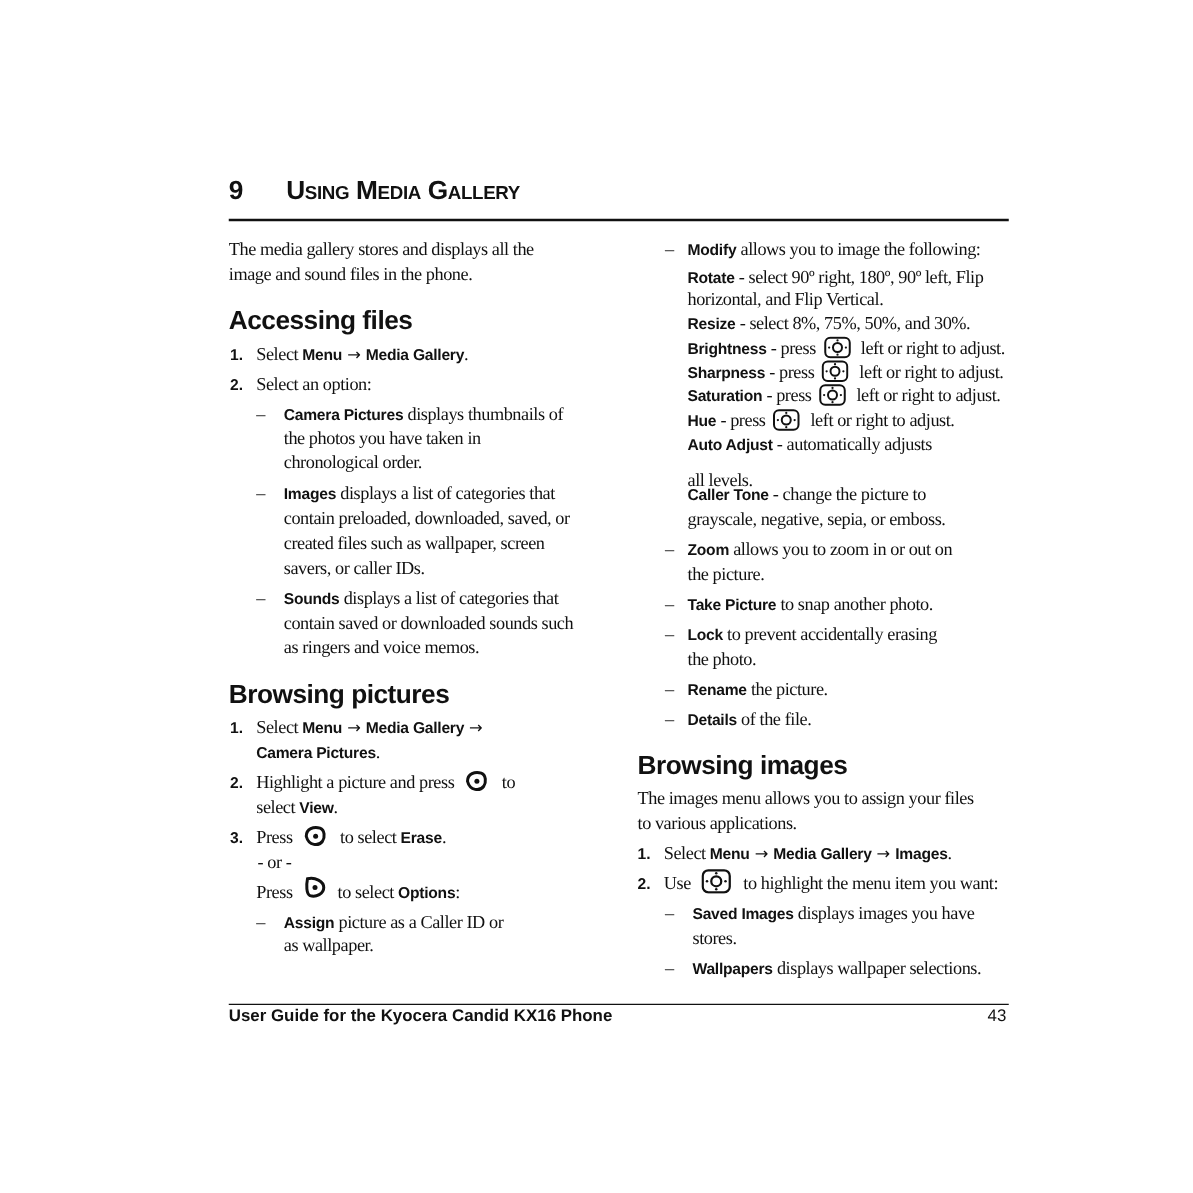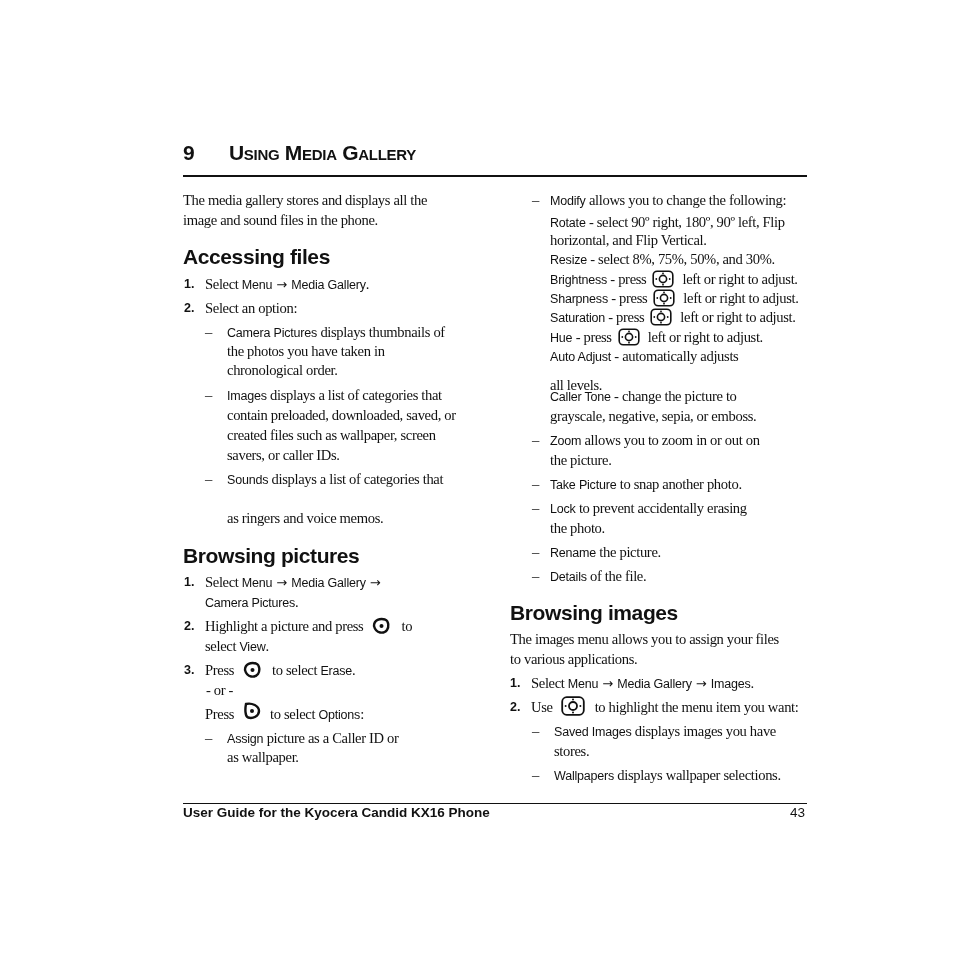--- a/index.html
+++ b/index.html
@@ -1,20 +1,20 @@
 <!DOCTYPE html>
 <html><head>
 <meta charset="utf-8">
 <style>
   * { margin: 0; padding: 0; box-sizing: border-box; }
   html, body { width: 954px; height: 954px; background: #ffffff; overflow: hidden; }
   body { position: relative; color: #111; font-family: "Liberation Serif", "DejaVu Serif", serif; }
   .page { position: absolute; left: 0; top: 0; width: 954px; height: 954px; }
   .serif { font-family: "Liberation Serif", "DejaVu Serif", serif; font-size: 14.6px; letter-spacing: -0.35px; }
-  .b { font-family: "Liberation Sans", "DejaVu Sans", sans-serif; font-weight: normal; font-size: 12.5px; letter-spacing: -0.2px; margin-top: 16px; }
+  .b { font-family: "Liberation Sans", "DejaVu Sans", sans-serif; font-weight: bold; font-size: 12.5px; letter-spacing: -0.2px; margin-top: 16px; }
   .abs { position: absolute; white-space: nowrap; line-height: 20px; }
 
   .chapter { position: absolute; left: 183px; top: 141px; font-family: "Liberation Sans", "DejaVu Sans", sans-serif; font-weight: bold; font-size: 21px; letter-spacing: -0.3px; }
   .chapter .num { position: absolute; left: 0; top: 0; }
   .chapter .title { position: absolute; left: 46px; top: 0; white-space: nowrap; font-variant: small-caps; }
   .rule-top { position: absolute; left: 183px; top: 175px; width: 624px; height: 2px; background: #111; }
   .rule-bottom { position: absolute; left: 183px; top: 803px; width: 624px; height: 1px; background: #111; }
 
   h2 { position: absolute; font-family: "Liberation Sans", "DejaVu Sans", sans-serif; font-weight: bold; font-size: 21px; letter-spacing: -0.4px; white-space: nowrap; line-height: 26px; }
   .num { font-family: "Liberation Sans", "DejaVu Sans", sans-serif; font-weight: bold; font-size: 12.5px; }
@@ -63,20 +63,21 @@
     <span class="b">Images</span><span class="serif"> displays a list of categories that</span>
   </div>
   <div class="abs serif" style="left:227px; top:405px;">contain preloaded, downloaded, saved, or</div>
   <div class="abs serif" style="left:227px; top:425px;">created files such as wallpaper, screen</div>
   <div class="abs serif" style="left:227px; top:445px;">savers, or caller IDs.</div>
 
   <div class="dash" style="left:205px; top:469px; line-height:20px;">–</div>
   <div class="abs" style="left:227px; top:469px;">
     <span class="b">Sounds</span><span class="serif"> displays a list of categories that</span>
   </div>
+  <div class="abs serif" style="left:227px; top:489px;">contain saved or downloaded sounds such</div>
   <div class="abs serif" style="left:227px; top:508px;">as ringers and voice memos.</div>
 
   <h2 style="left:183px; top:543px;">Browsing pictures</h2>
 
   <div class="abs num" style="left:184px; top:572px;">1.</div>
   <div class="abs" style="left:205px; top:572px;">
     <span class="serif">Select </span><span class="b">Menu</span>
     <span class="arrow">→</span>
     <span class="b">Media Gallery</span>
     <span class="arrow">→</span>
@@ -124,21 +125,21 @@
   </div>
 
   <div class="dash" style="left:205px; top:728px; line-height:20px;">–</div>
   <div class="abs" style="left:227px; top:728px;">
     <span class="b">Assign</span><span class="serif"> picture as a Caller ID or</span>
   </div>
   <div class="abs serif" style="left:227px; top:747px;">as wallpaper.</div>
 
   <div class="dash" style="left:532px; top:190px; line-height:20px;">–</div>
   <div class="abs" style="left:550px; top:190px;">
-    <span class="b">Modify</span><span class="serif"> allows you to change the following:</span>
+    <span class="b">Modify</span><span class="serif"> allows you to image the following:</span>
   </div>
 
   <div class="abs" style="left:550px; top:212px;">
     <span class="b">Rotate</span><span class="serif"> - select 90º right, 180º, 90º left, Flip</span>
   </div>
   <div class="abs serif" style="left:550px; top:230px;">horizontal, and Flip Vertical.</div>
 
   <div class="abs" style="left:550px; top:249px;">
     <span class="b">Resize</span><span class="serif"> - select 8%, 75%, 50%, and 30%.</span>
   </div>

